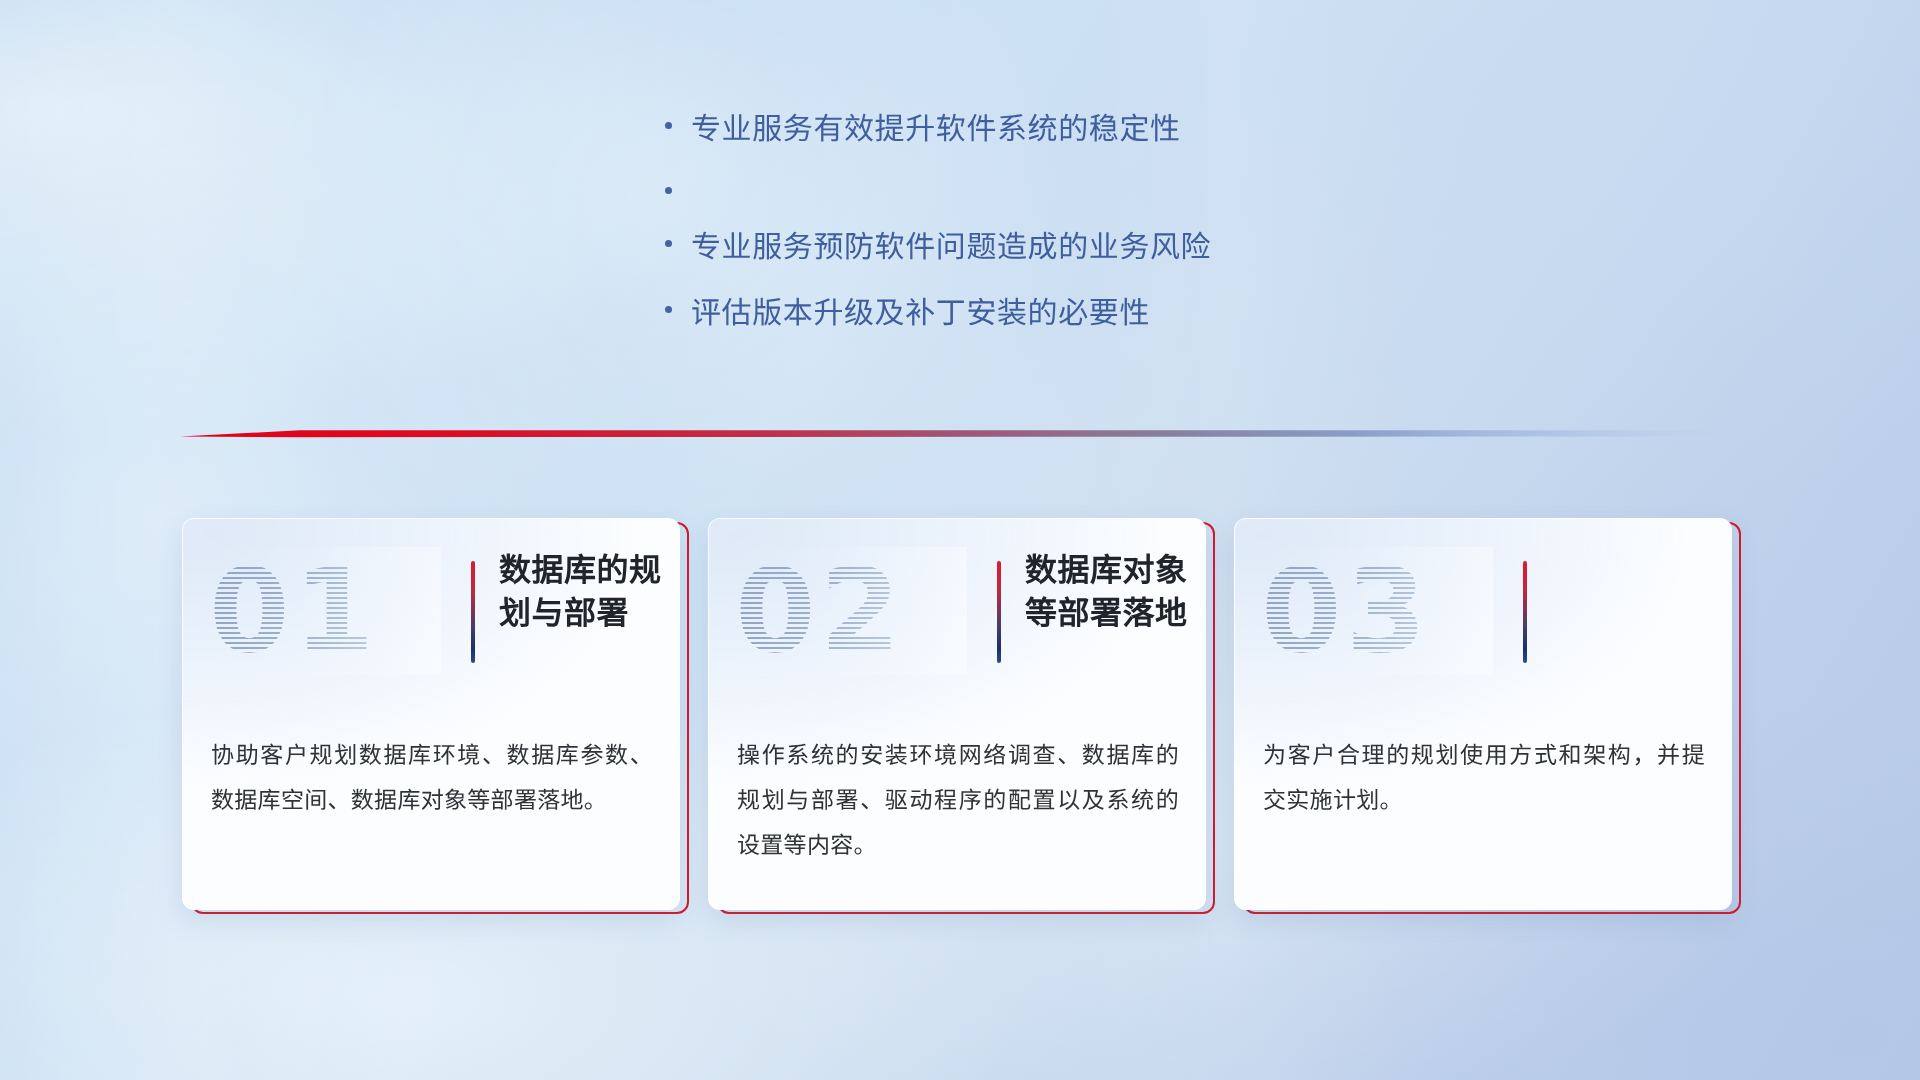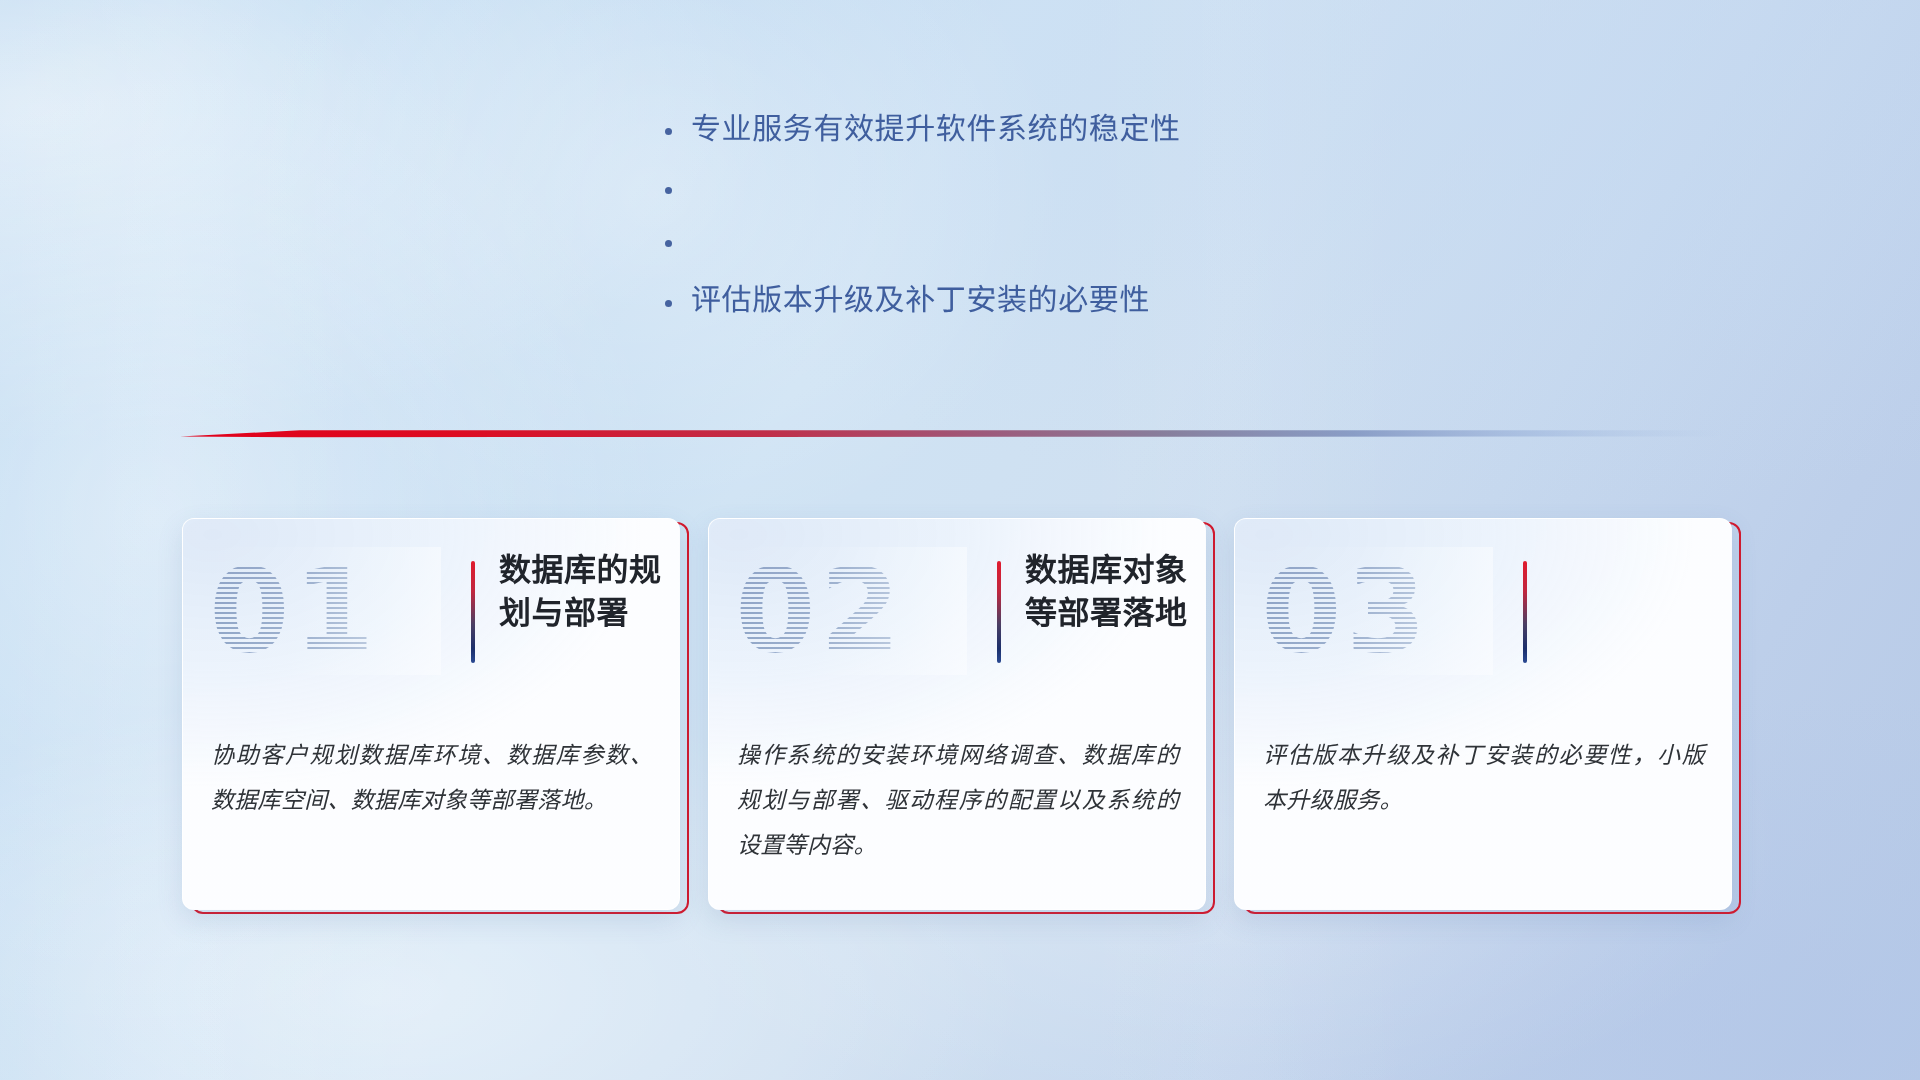--- a/index.html
+++ b/index.html
@@ -67,21 +67,21 @@
   
   #bullets {
     position: absolute;
     left: 665px;
     top: 110px;
     width: 760px;
     z-index: 3;
   }
   .bullet-row {
     display: flex;
-    align-items: center;
+    align-items: flex-start;
     margin-bottom: 27px;
   }
   .bullet-dot {
     width: 26px;
     flex: 0 0 26px;
     color: #3d5a99;
     font-size: 26px;
     line-height: 1;
     text-align: left;
     position: relative;
@@ -228,41 +228,41 @@
   .card-body {
     position: absolute;
     left: 28px;
     right: 26px;
     top: 214px;
     font-size: 23px;
     line-height: 1.95;
     color: #2f3338;
     letter-spacing: 0.3px;
     text-align: justify;
-    font-style: italic;
   }
 </style>
 </head>
 <body>
 
 <div id="slide">
 
   <div id="bullets">
 
     <div class="bullet-row">
       <div class="bullet-dot"><span></span></div>
       <div class="bullet-text">专业服务有效提升软件系统的稳定性</div>
     </div>
 
     <div class="bullet-row">
       <div class="bullet-dot"><span></span></div>
     </div>
 
     <div class="bullet-row">
       <div class="bullet-dot"><span></span></div>
+      <div class="bullet-text">专业服务预防软件问题造成的业务风险</div>
     </div>
 
     <div class="bullet-row">
       <div class="bullet-dot"><span></span></div>
       <div class="bullet-text">评估版本升级及补丁安装的必要性</div>
     </div>
 
   </div>
 
   <div id="divider-wrap">
@@ -307,19 +307,19 @@
         <div class="card-body">操作系统的安装环境网络调查、数据库的规划与部署、驱动程序的配置以及系统的设置等内容。</div>
       </div>
     </div>
 
     <div class="card">
       <div class="card-outline"></div>
       <div class="card-panel">
         <div class="card-number">03</div>
         <div class="card-number-mask"></div>
         <div class="card-bar"></div>
-        <div class="card-body">评估版本升级及补丁安装的必要性，小版本升级服务。</div>
+        <div class="card-body">为客户合理的规划使用方式和架构，并提交实施计划。</div>
       </div>
     </div>
 
   </div>
 
 </div>
 
 </body></html>

